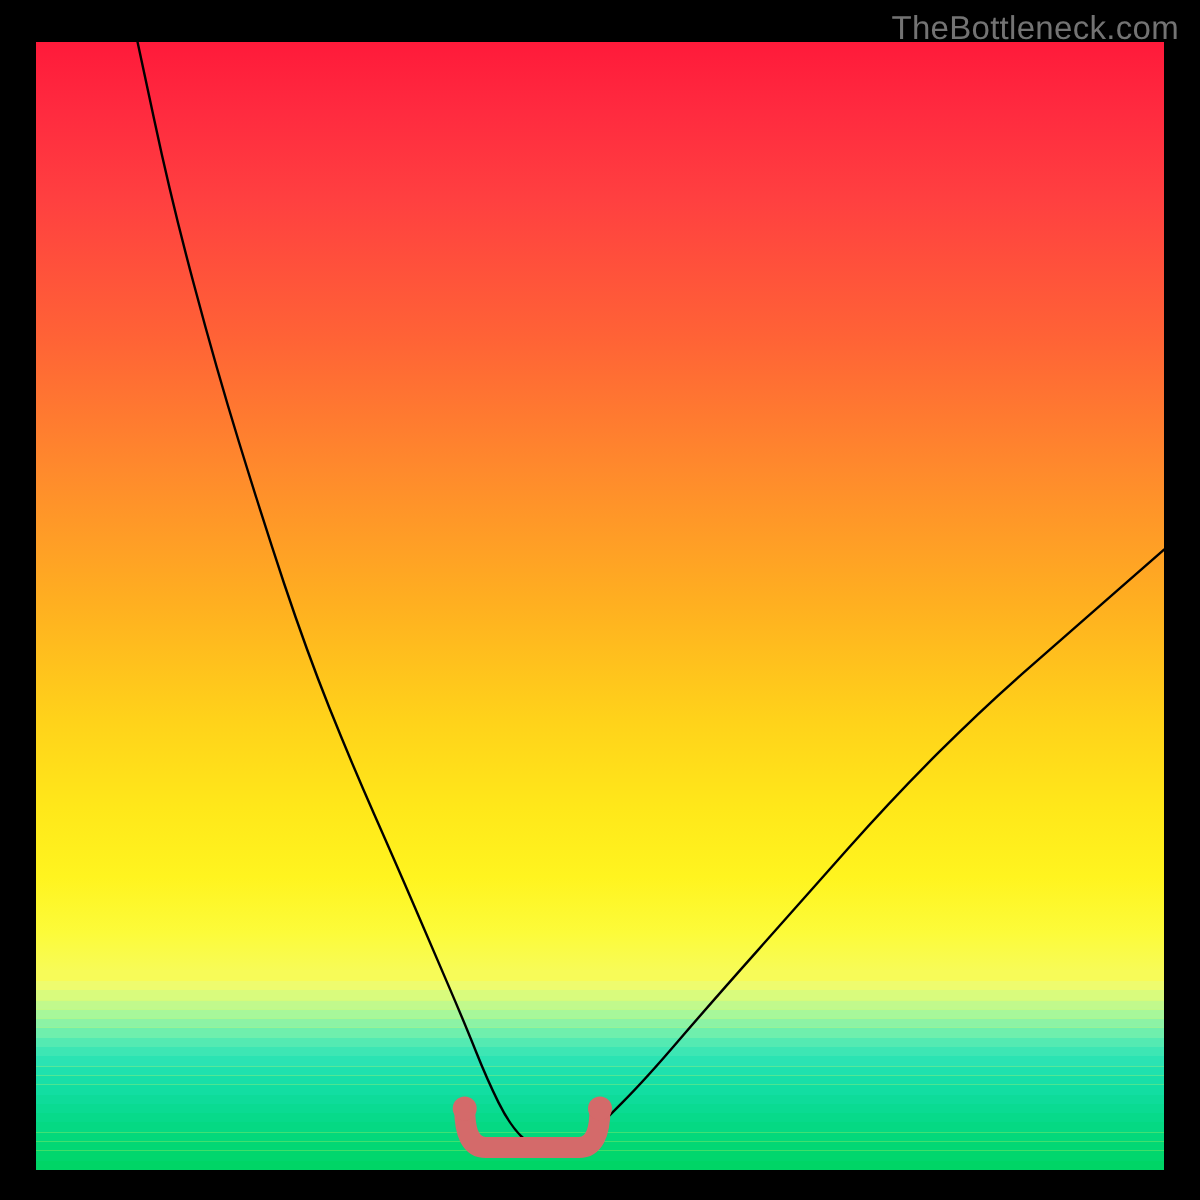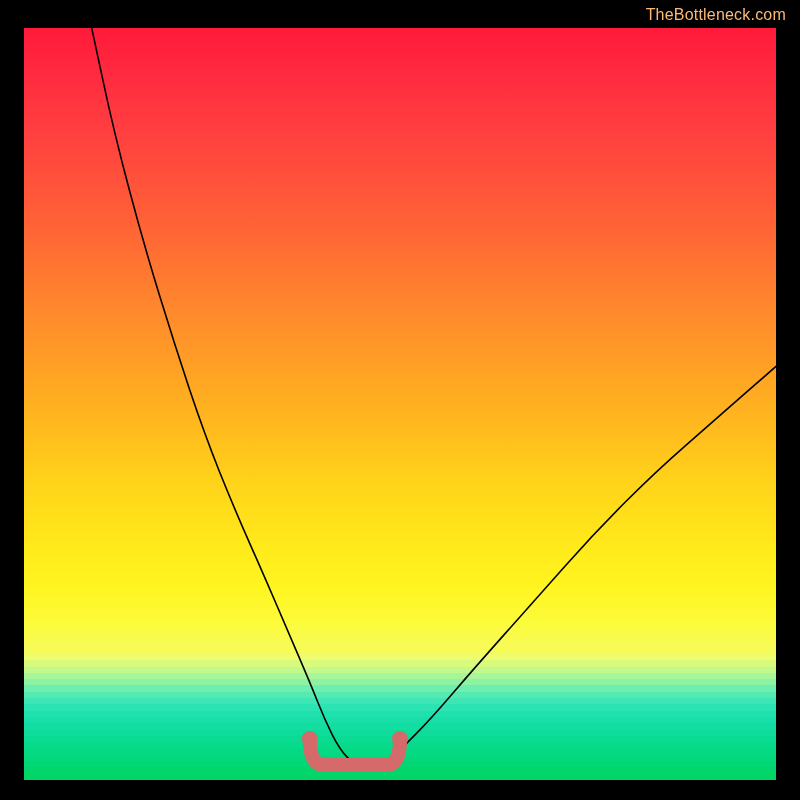--- a/index.html
+++ b/index.html
@@ -14,22 +14,22 @@
   .frame {
     position: relative;
     width: 800px;
     height: 800px;
     background: #000;
   }
   .watermark {
     position: absolute;
     top: 6px;
     right: 14px;
-    color: #fdba74;
-    font-size: 16px;
+    color: #737373;
+    font-size: 22px;
     font-weight: 500;
     letter-spacing: 0.2px;
     z-index: 5;
     user-select: none;
     text-align: center;
   }
   .plot {
     position: absolute;
     left: 24px;
     top: 28px;

